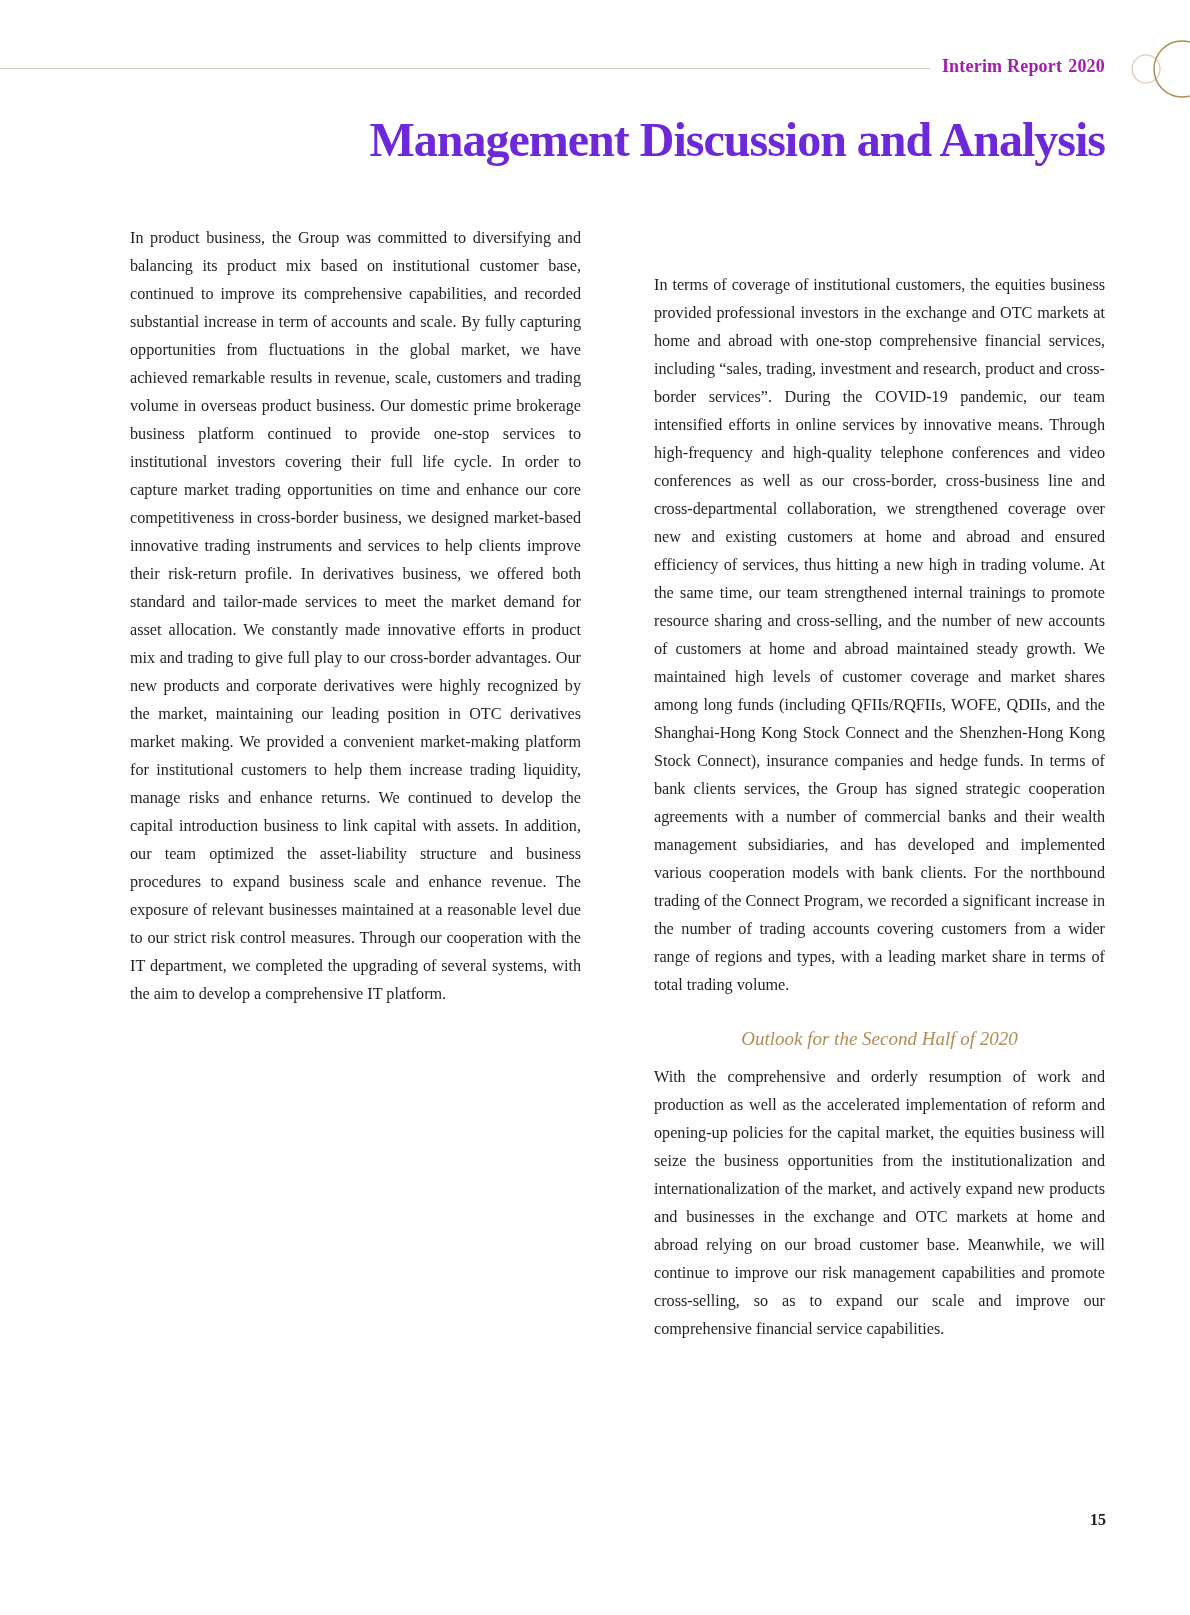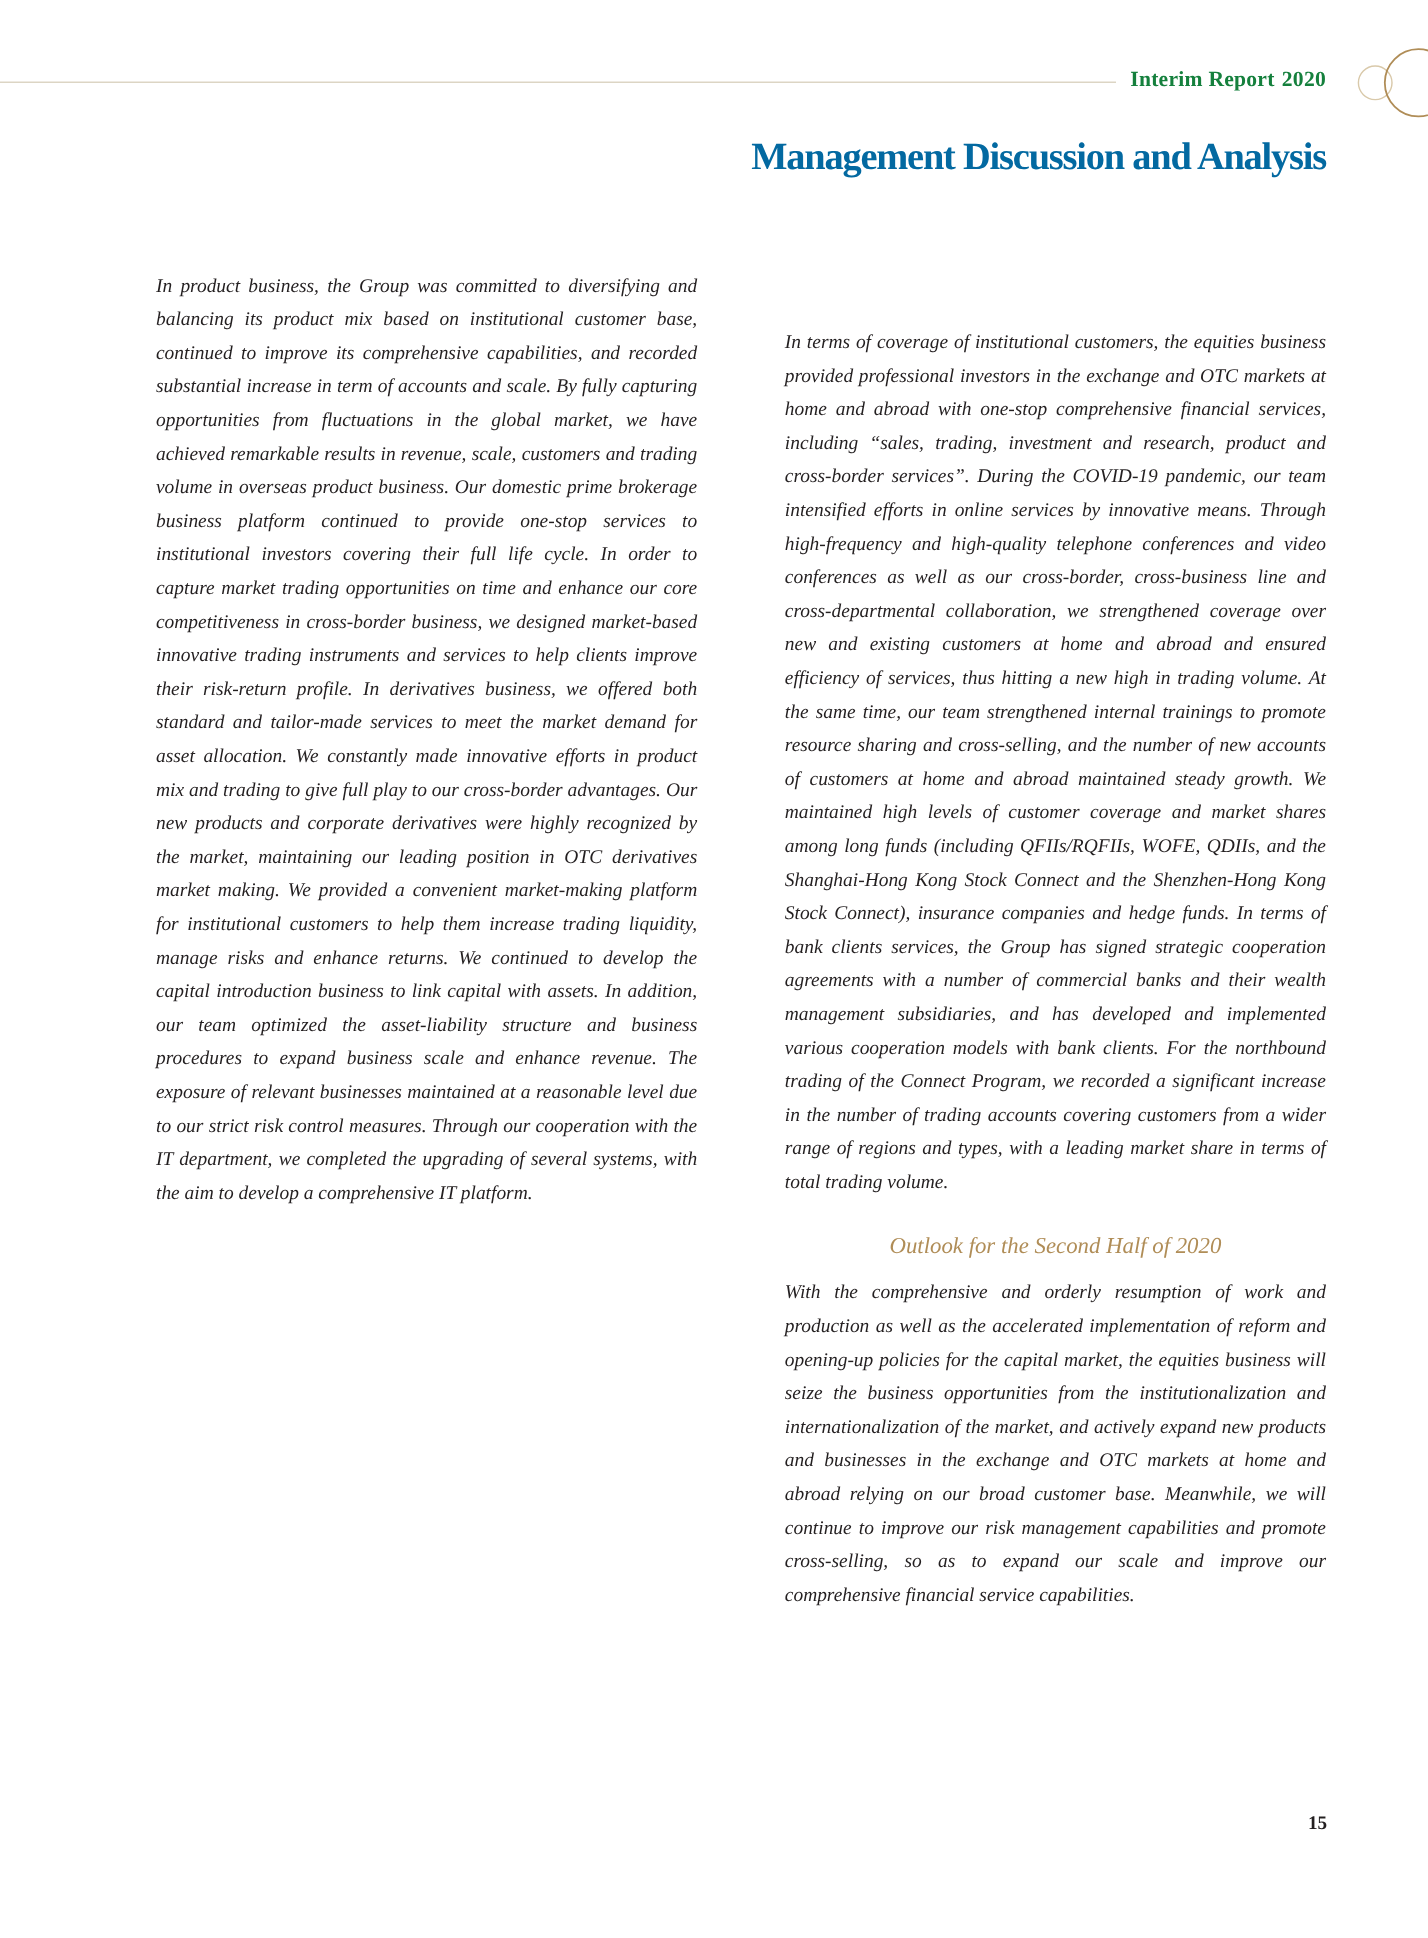--- a/index.html
+++ b/index.html
@@ -1,28 +1,28 @@
 <!DOCTYPE html>
 <html><head>
 <meta charset="utf-8">
 <style>
   html, body { margin: 0; padding: 0; background: #ffffff; }
   body { width: 1190px; height: 1615px; position: relative; overflow: hidden;
          font-family: "Liberation Serif", "DejaVu Serif", serif; color: #231f20; }
   .header-rule { position: absolute; left: 0; top: 68px; width: 930px; height: 0;
                  border-top: 1.5px solid #d4cbb6; }
   .running-head { position: absolute; top: 56px; right: 85px; font-size: 18px;
-                  font-weight: bold; color: #15803d; letter-spacing: 0.2px; white-space: nowrap; }
+                  font-weight: bold; color: #a21caf; letter-spacing: 0.2px; white-space: nowrap; }
   .running-head .year { margin-left: 6px; }
   .ornament { position: absolute; right: 0; top: 40px; width: 70px; height: 64px; }
-  .page-title { position: absolute; top: 112px; right: 85px; margin: 0; font-size: 32px;
-                font-weight: bold; color: #0369a1; letter-spacing: -1px; white-space: nowrap; }
+  .page-title { position: absolute; top: 112px; right: 85px; margin: 0; font-size: 48px;
+                font-weight: bold; color: #6d28d9; letter-spacing: -1px; white-space: nowrap; }
   .col { position: absolute; top: 224px; width: 451px; font-size: 16.2px; line-height: 28px;
          text-align: justify; color: #231f20; }
-  .col p { margin: 0; font-style: italic; }
+  .col p { margin: 0; }
   .col-left { left: 130px; }
   .col-right { left: 654px; margin-top: 47px; }
   .section-heading { margin: 26px 0 10px 0; font-style: italic; font-weight: normal;
                      color: #b08d57; font-size: 19px; line-height: 28px; text-align: center; }
   .page-number { position: absolute; top: 1511px; right: 84px; font-size: 16px; font-weight: bold;
                  color: #231f20; }
 </style>
 </head>
 <body>
 

